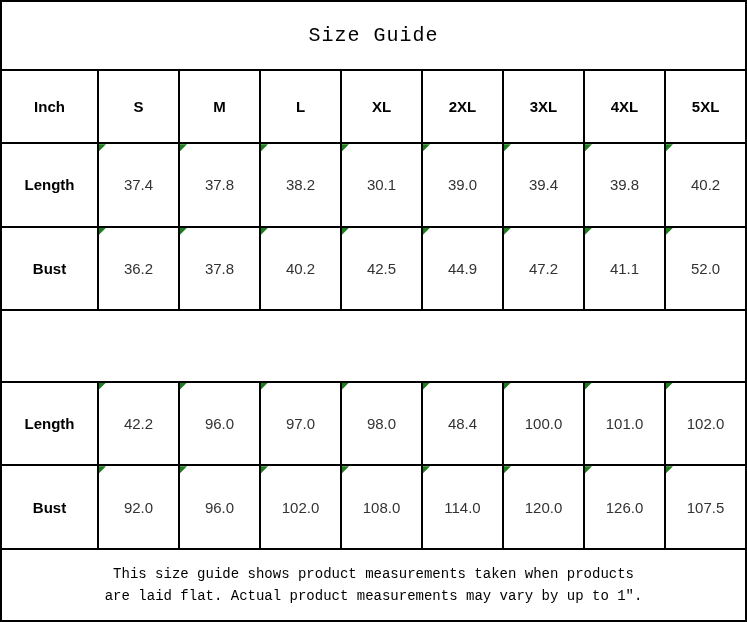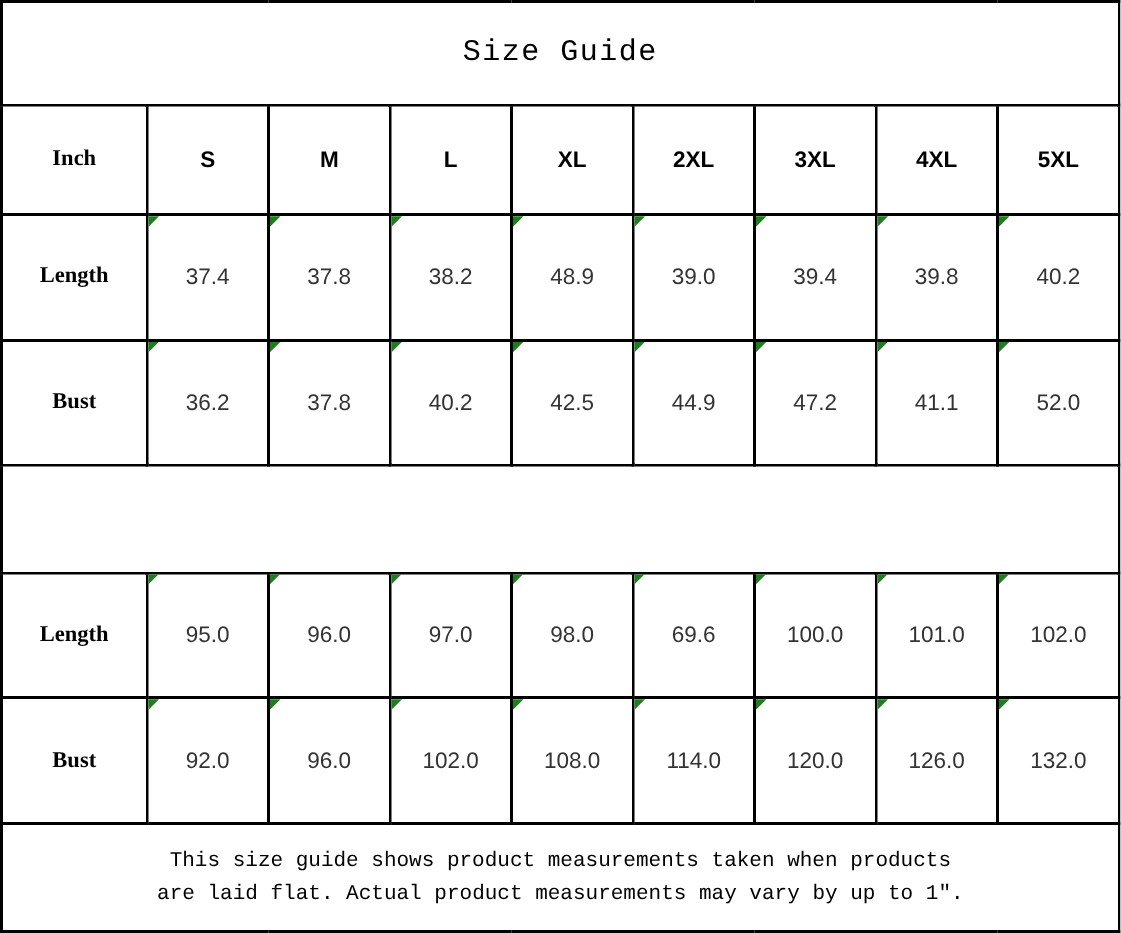--- a/index.html
+++ b/index.html
@@ -38,21 +38,21 @@
   tr.r-gap    { height: 68px; }
   tr.r-foot   { height: 69px; }
 
   td.title-cell {
     font-family: "Liberation Mono", monospace;
     font-size: 20px;
     color: #000000;
     letter-spacing: 1px;
   }
   td.lab {
-    font-family: Liberation Serif, serif;
+    font-family: Liberation Sans, sans-serif;
     font-weight: bold;
     font-size: 15px;
     color: #000000;
   }
   td.hdr {
     font-family: "Liberation Sans", sans-serif;
     font-weight: bold;
     font-size: 15px;
     color: #000000;
   }
@@ -111,21 +111,21 @@
         <td class="hdr">3XL</td>
         <td class="hdr">4XL</td>
         <td class="hdr">5XL</td>
       </tr>
 
       <tr class="r-val">
         <td class="lab">Length</td>
         <td class="val"><span class="flag"></span><span>37.4</span></td>
         <td class="val"><span class="flag"></span><span>37.8</span></td>
         <td class="val"><span class="flag"></span><span>38.2</span></td>
-        <td class="val"><span class="flag"></span><span>48.9</span></td>
+        <td class="val"><span class="flag"></span><span>30.1</span></td>
         <td class="val"><span class="flag"></span><span>39.0</span></td>
         <td class="val"><span class="flag"></span><span>39.4</span></td>
         <td class="val"><span class="flag"></span><span>39.8</span></td>
         <td class="val"><span class="flag"></span><span>40.2</span></td>
       </tr>
 
       <tr class="r-val">
         <td class="lab">Bust</td>
         <td class="val"><span class="flag"></span><span>36.2</span></td>
         <td class="val"><span class="flag"></span><span>37.8</span></td>
@@ -137,40 +137,40 @@
         <td class="val"><span class="flag"></span><span>52.0</span></td>
       </tr>
 
       <tr class="r-gap">
         <td colspan="9"></td>
       </tr>
 
 
       <tr class="r-val">
         <td class="lab">Length</td>
-        <td class="val"><span class="flag"></span><span>95.0</span></td>
+        <td class="val"><span class="flag"></span><span>42.2</span></td>
         <td class="val"><span class="flag"></span><span>96.0</span></td>
         <td class="val"><span class="flag"></span><span>97.0</span></td>
         <td class="val"><span class="flag"></span><span>98.0</span></td>
-        <td class="val"><span class="flag"></span><span>69.6</span></td>
+        <td class="val"><span class="flag"></span><span>48.4</span></td>
         <td class="val"><span class="flag"></span><span>100.0</span></td>
         <td class="val"><span class="flag"></span><span>101.0</span></td>
         <td class="val"><span class="flag"></span><span>102.0</span></td>
       </tr>
 
       <tr class="r-val">
         <td class="lab">Bust</td>
         <td class="val"><span class="flag"></span><span>92.0</span></td>
         <td class="val"><span class="flag"></span><span>96.0</span></td>
         <td class="val"><span class="flag"></span><span>102.0</span></td>
         <td class="val"><span class="flag"></span><span>108.0</span></td>
         <td class="val"><span class="flag"></span><span>114.0</span></td>
         <td class="val"><span class="flag"></span><span>120.0</span></td>
         <td class="val"><span class="flag"></span><span>126.0</span></td>
-        <td class="val"><span class="flag"></span><span>132.0</span></td>
+        <td class="val"><span class="flag"></span><span>107.5</span></td>
       </tr>
 
       <tr class="r-foot">
         <td class="foot-cell" colspan="9">
           <div>This size guide shows product measurements taken when products</div>
           <div>are laid flat. Actual product measurements may vary by up to 1″.</div>
         </td>
       </tr>
 
     </tbody>

